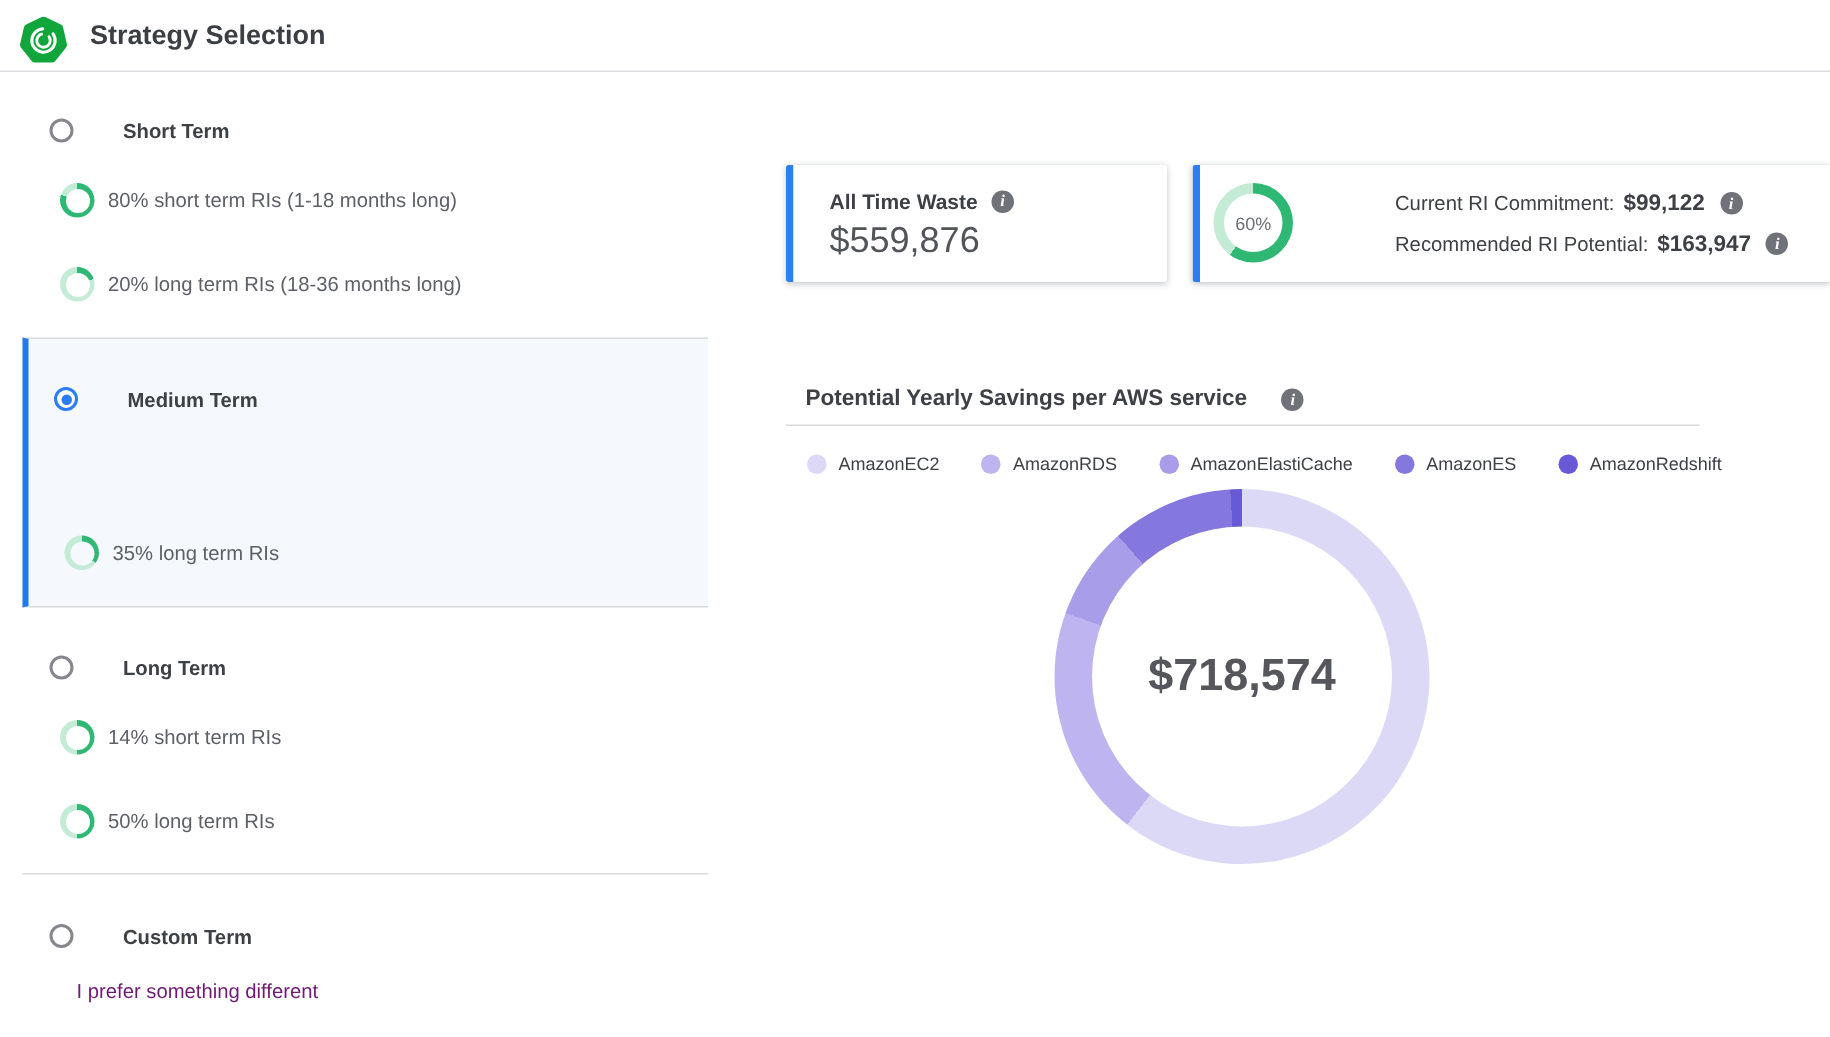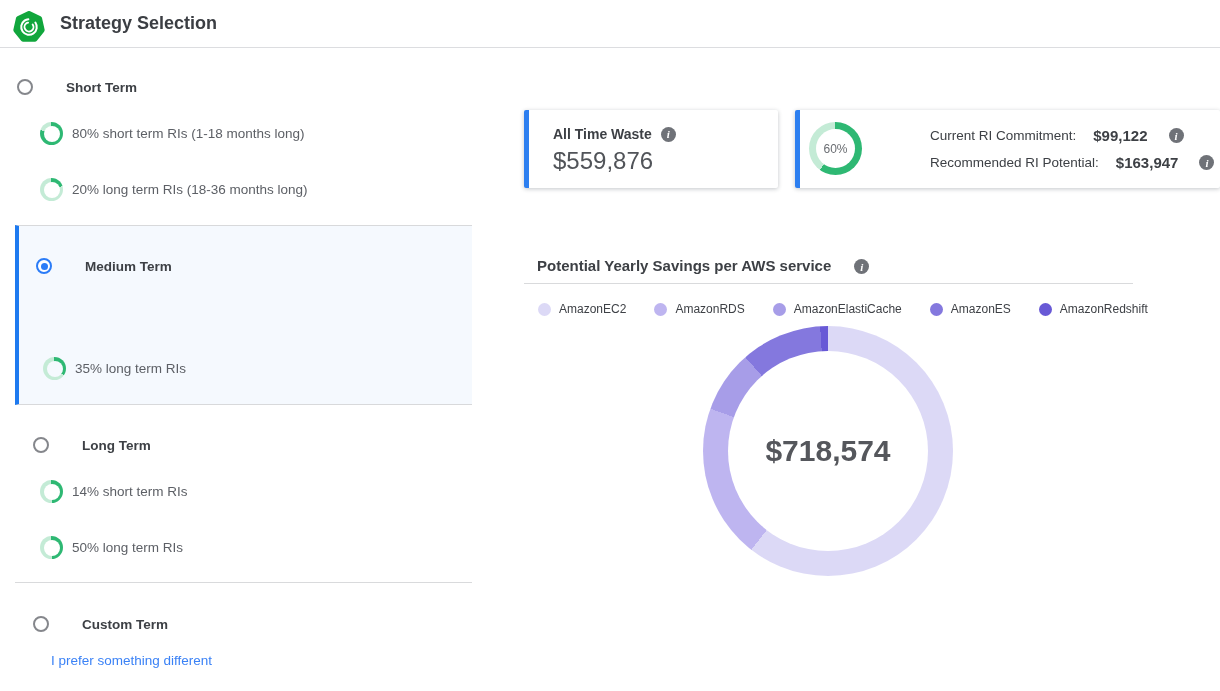--- a/index.html
+++ b/index.html
@@ -23,40 +23,40 @@
 
   .strat-head { position:absolute; display:flex; align-items:center; cursor:pointer; }
   .strat-head .strat-label { margin-left:33px; font-size:13.5px; font-weight:700; color:#3d4045; }
 
   .opt-row { position:absolute; display:flex; align-items:center; }
   .opt-row .opt-label { margin-left:9px; font-size:13.5px; color:#5d6066; }
 
   .mini-donut { width:23px; height:23px; border-radius:50%; position:relative; flex:0 0 23px; }
   .mini-donut .hole { position:absolute; inset:3.5px; border-radius:50%; background:#fff; }
 
-  .r-short-head  { left:17px; top:79px; }
+  .r-short-head  { left:33px; top:79px; }
   .r-short-opt1  { left:40px; top:122px; }
   .r-short-opt2  { left:40px; top:178px; }
 
   .medium-box { position:absolute; left:15px; top:225px; width:457px; height:180px;
                 background:#f5f9fe; border-top:1px solid #d8d9db; border-bottom:1px solid #d8d9db;
                 border-left:4px solid #1e7af0; }
   .r-medium-head { left:36px; top:258px; }
   .r-medium-opt1 { left:43px; top:301px; }
   .r-medium-opt2 { left:43px; top:357px; }
   .in-box .hole { background:#f5f9fe; }
 
   .r-long-head  { left:33px; top:437px; }
   .r-long-opt1  { left:40px; top:480px; }
   .r-long-opt2  { left:40px; top:536px; }
 
   .left-divider { position:absolute; left:15px; top:582px; width:457px; height:1px; background:#d9dadc; }
 
   .r-custom-head { left:33px; top:616px; }
-  .custom-desc   { position:absolute; left:51px; top:653px; font-size:13.5px; color:#3b82f6; }
+  .custom-desc   { position:absolute; left:51px; top:653px; font-size:13.5px; color:#701a75; }
 
   
   .info { display:inline-flex; width:15px; height:15px; border-radius:50%;
           background:#6f7278; color:#fff; align-items:center; justify-content:center;
           font-size:11px; font-weight:700; font-style:italic;
           font-family:"Liberation Serif", serif; cursor:pointer; flex:0 0 15px; }
 
   
   .card { position:absolute; top:110px; height:78px; background:#fff; border-radius:2px;
           border-left:5px solid #2d7ff0; box-shadow:0 1px 4px rgba(40,50,60,.28); }
@@ -66,21 +66,21 @@
   .waste-value { position:absolute; left:24px; top:37px; font-size:24px; color:#515459; }
 
   .card-commit { left:795px; width:425px; }
   .gauge { position:absolute; left:9px; top:12px; width:53px; height:53px;
            border-radius:50%; }
   .gauge .hole { position:absolute; inset:7px; border-radius:50%; background:#fff;
                  display:flex; align-items:center; justify-content:center;
                  font-size:12px; color:#6a6d72; }
   .commit-lines { position:absolute; left:130px; top:0; height:100%;
                   display:flex; flex-direction:column; justify-content:center; gap:10px; }
-  .commit-line { display:flex; align-items:center; font-size:13.5px; color:#3d4045; white-space:nowrap;gap:11px; }
+  .commit-line { display:flex; align-items:center; font-size:13.5px; color:#3d4045; white-space:nowrap; }
   .commit-line .val { font-weight:700; font-size:15px; margin-left:6px; }
   .commit-line .info { margin-left:10px; }
 
   
   .chart-title-row { position:absolute; left:537px; top:257px; display:flex; align-items:flex-end;gap:13px; }
   .chart-title { font-size:15px; font-weight:700; color:#3d4045; margin-right:10px; }
   .chart-divider { position:absolute; left:524px; top:283px; width:609px; height:1px; background:#d9dadc; }
 
   .legend { position:absolute; left:538px; top:302px; display:flex; gap:28px; }
   .legend-item { display:flex; align-items:center; cursor:pointer; }

